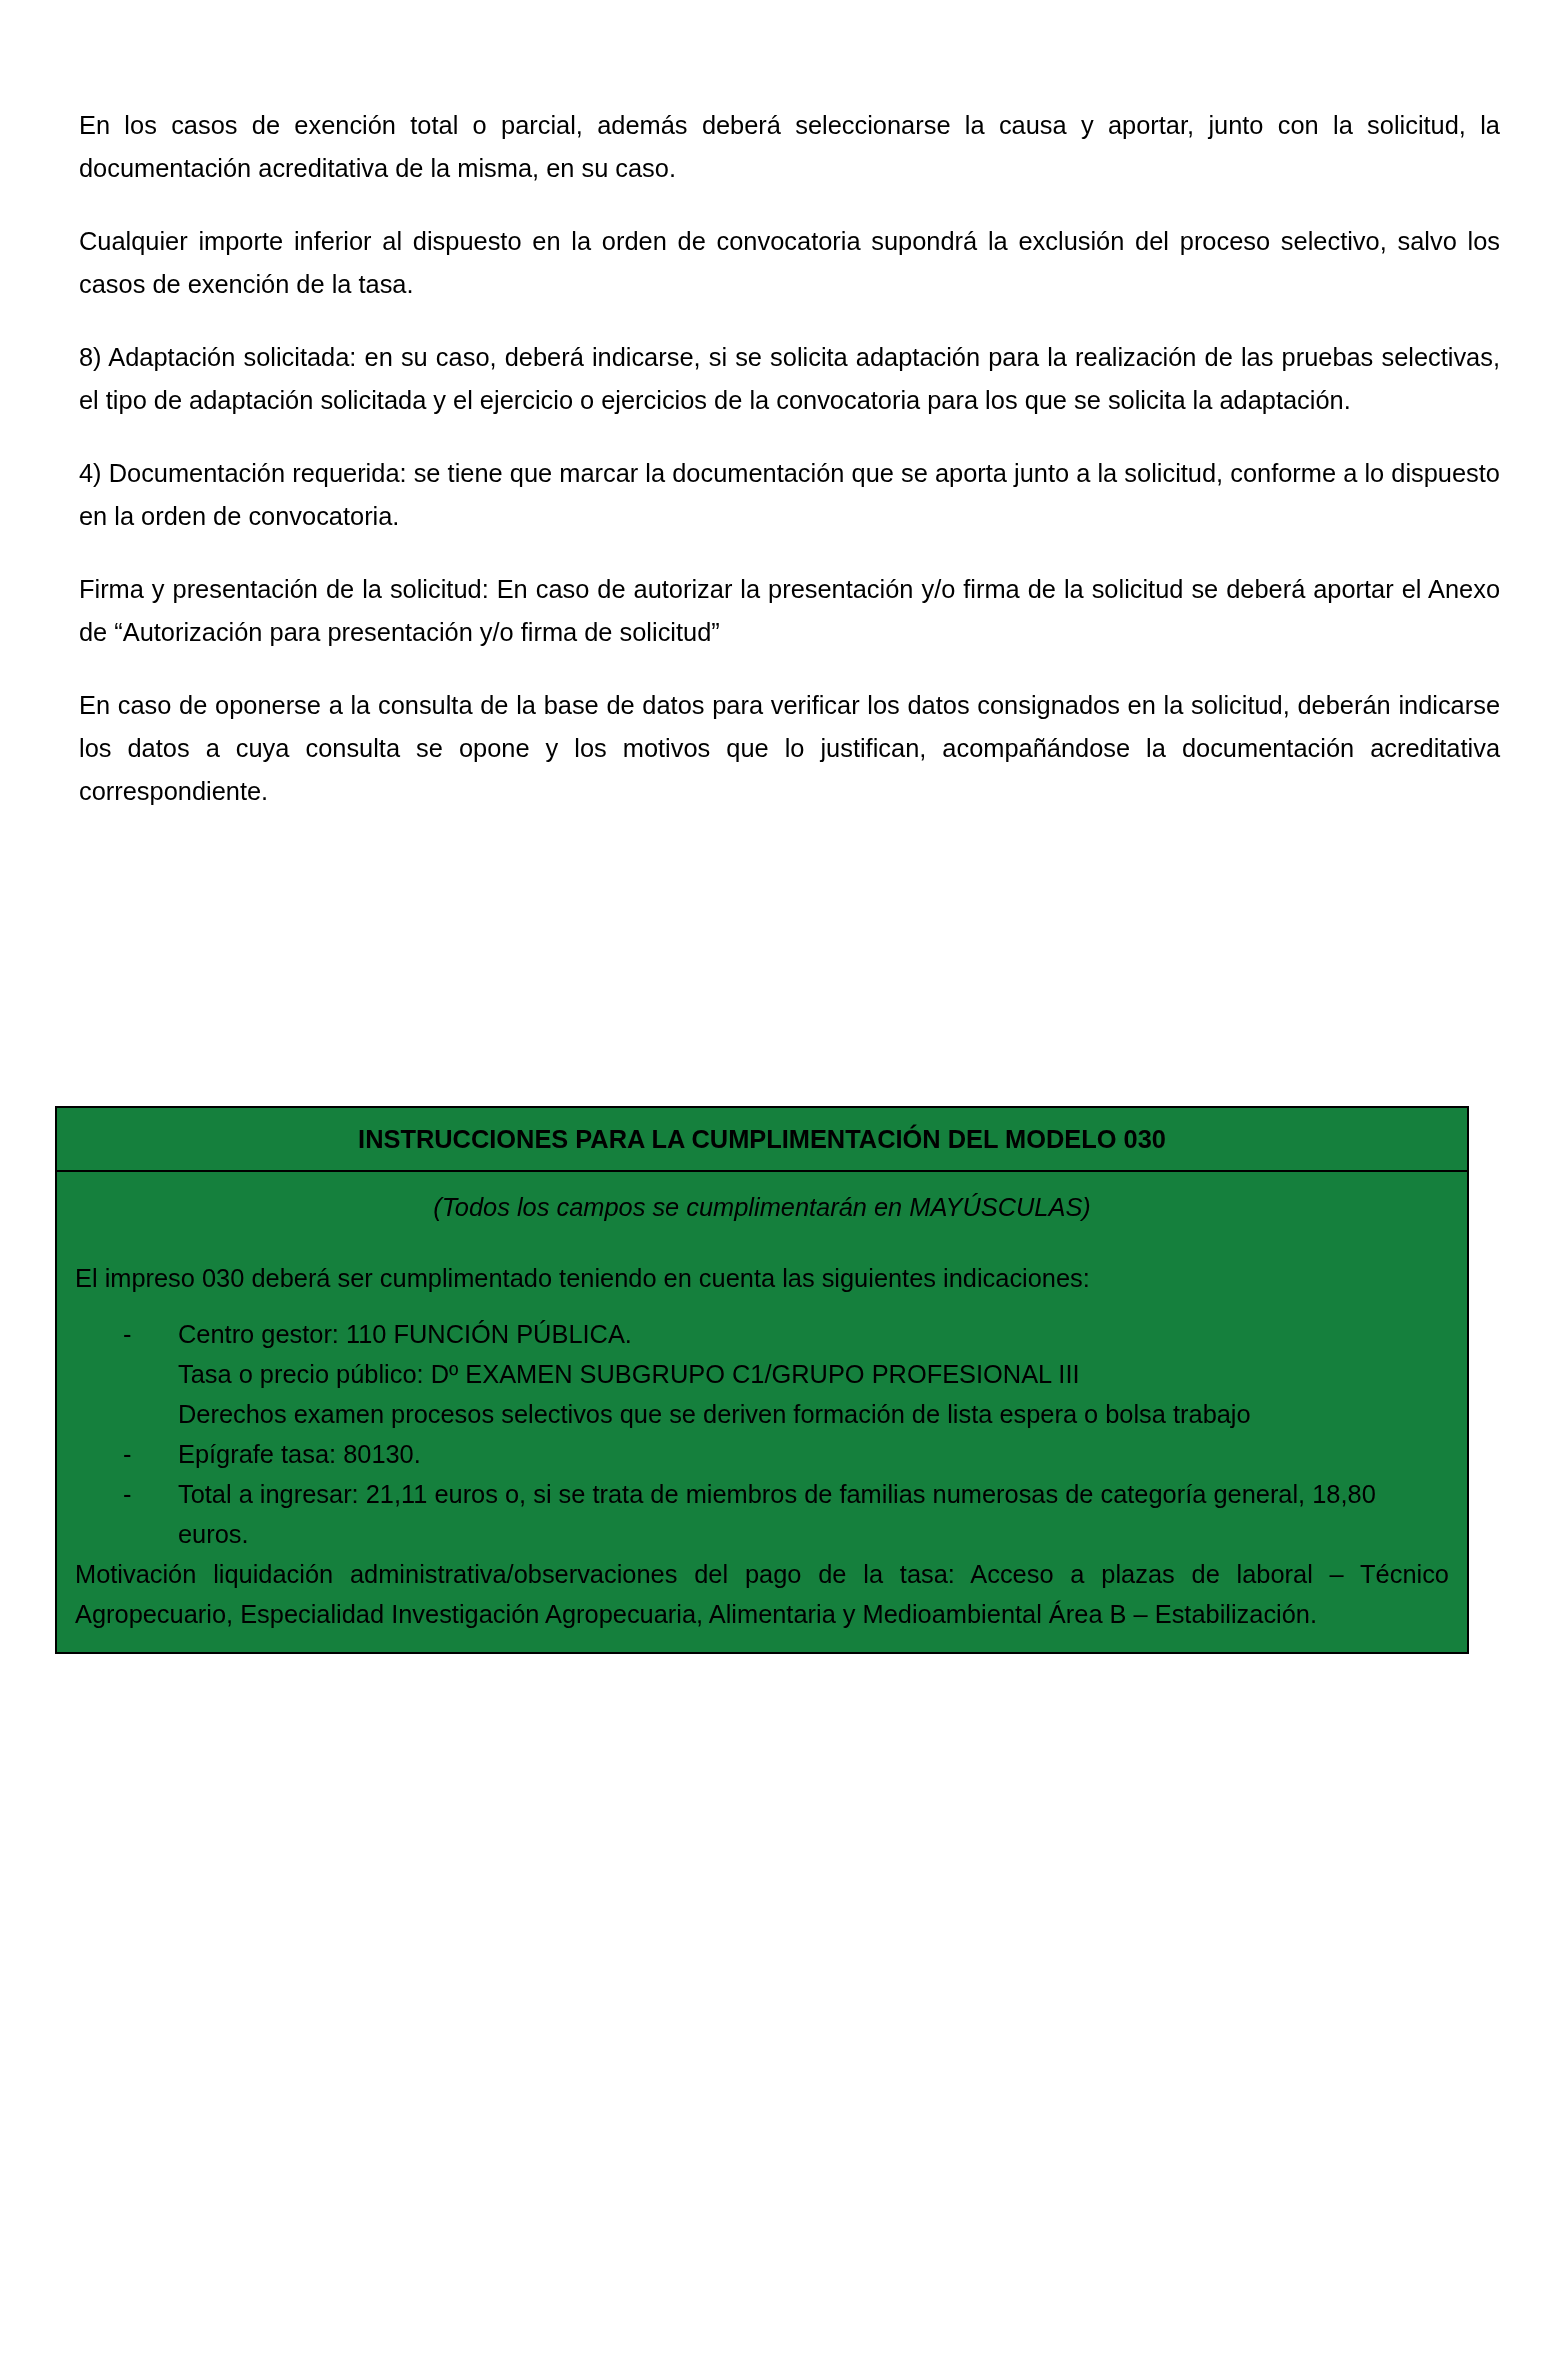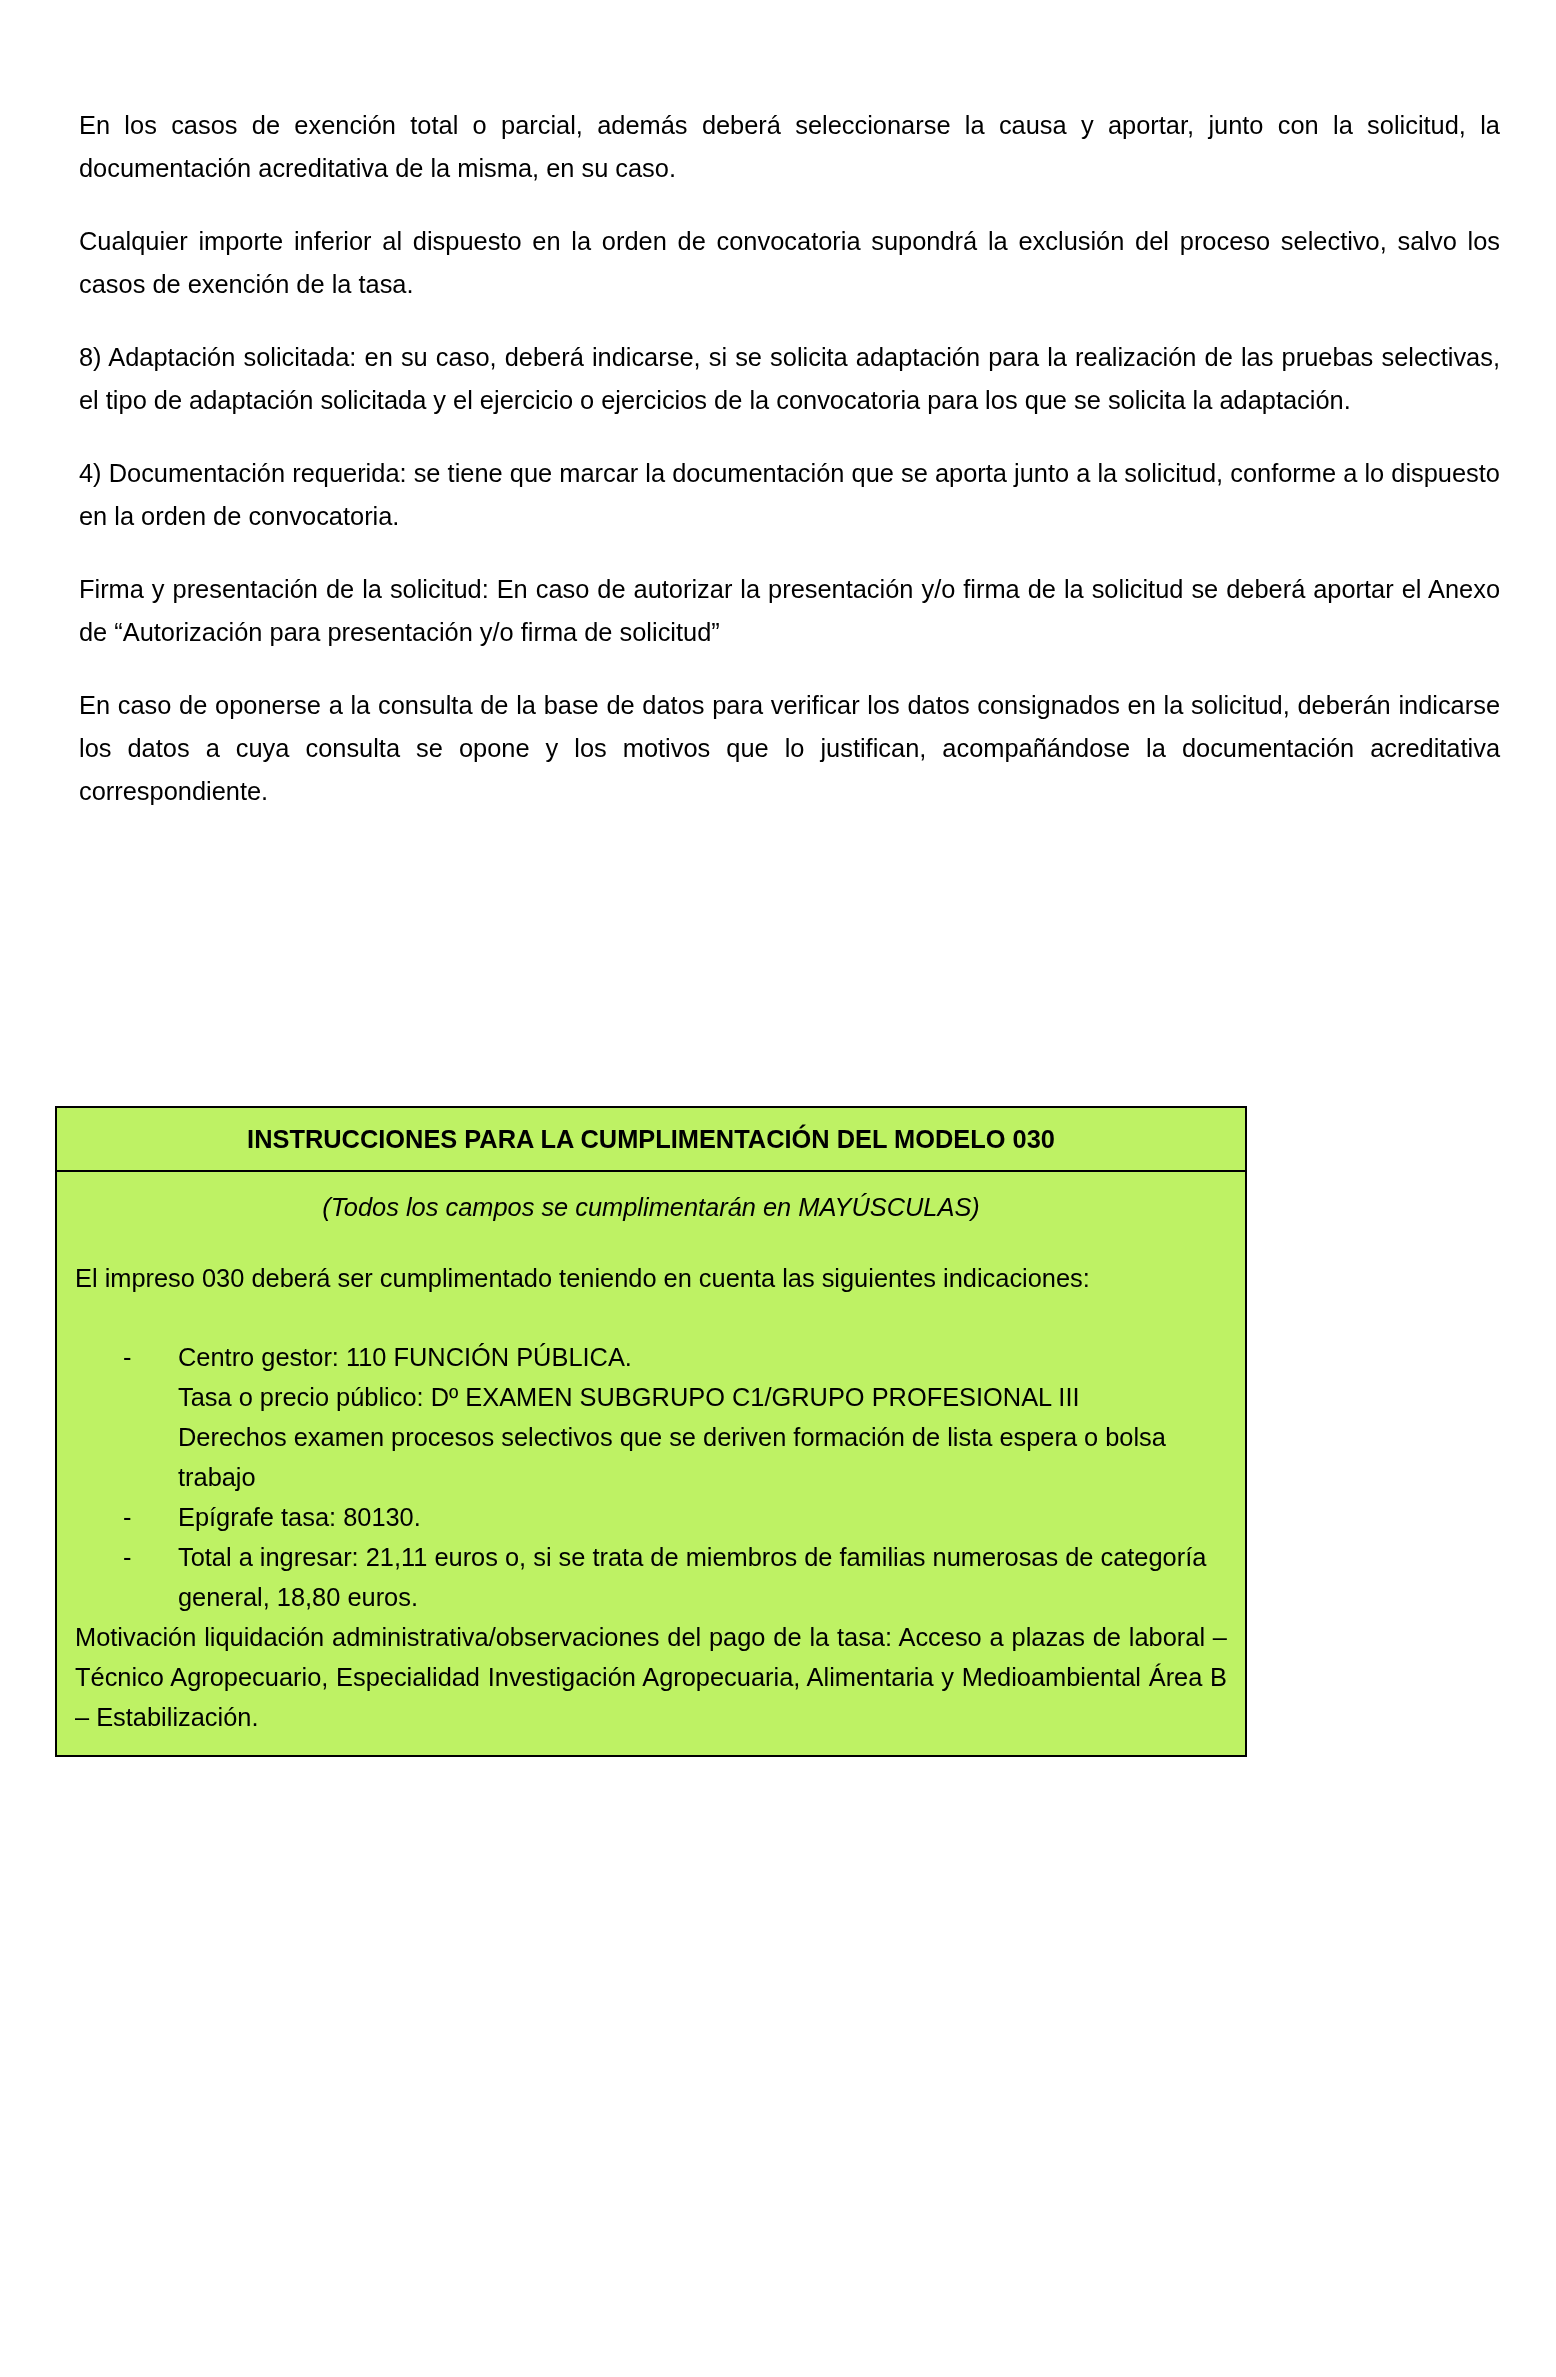--- a/index.html
+++ b/index.html
@@ -23,44 +23,44 @@
     font-size: 25.4px;
     line-height: 43px;
     text-align: justify;
     margin-bottom: 30px;
   }
   .lead { font-weight: normal; }
   .instructions-box {
     position: absolute;
     left: 55px;
     top: 1106px;
-    width: 1192px;
+    width: 1414px;
     border: 2.1px solid #000000;
-    background: #bef264;
+    background: #15803d;
   }
   .box-title {
     border-bottom: 2.1px solid #000000;
     text-align: center;
     font-weight: bold;
     font-size: 25.4px;
     line-height: 30px;
     padding: 16px 6.9px;
   }
   .box-body {
     padding: 15px 18px 18px 18px;
     font-size: 25.4px;
     line-height: 40px;
   }
   .box-subtitle {
     text-align: center;
     font-style: italic;
     margin-bottom: 31px;
   }
   .box-intro {
-    margin-bottom: 39px;
+    margin-bottom: 16px;
     text-align: left;
   }
   .bullet-list { margin: 0; }
   .bullet-item {
     display: flex;
     padding-left: 48px;
   }
   .bullet-marker {
     flex: 0 0 55px;
     width: 55px;

